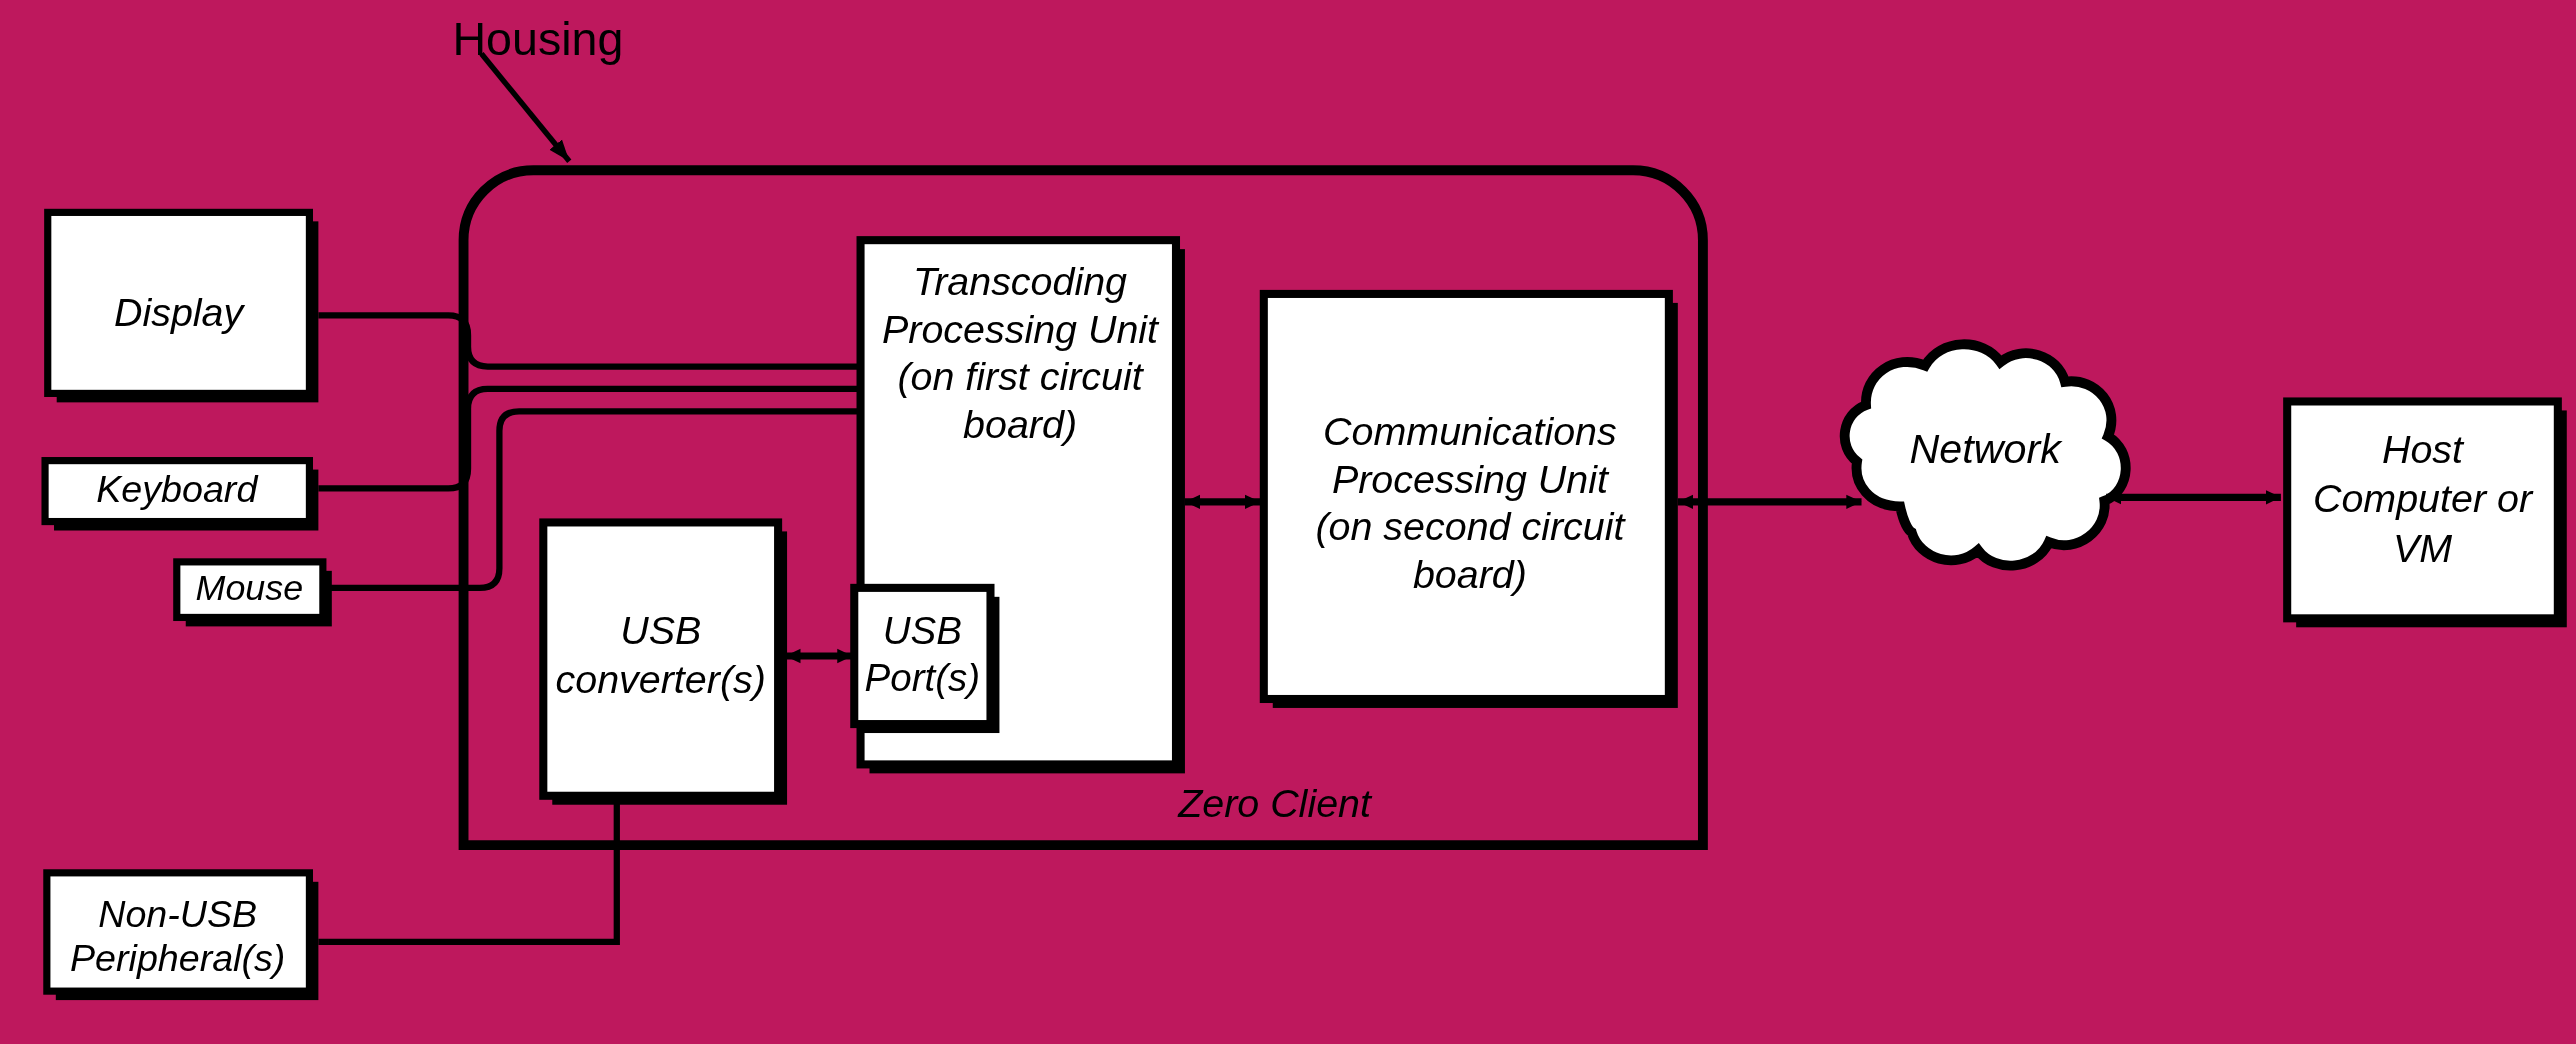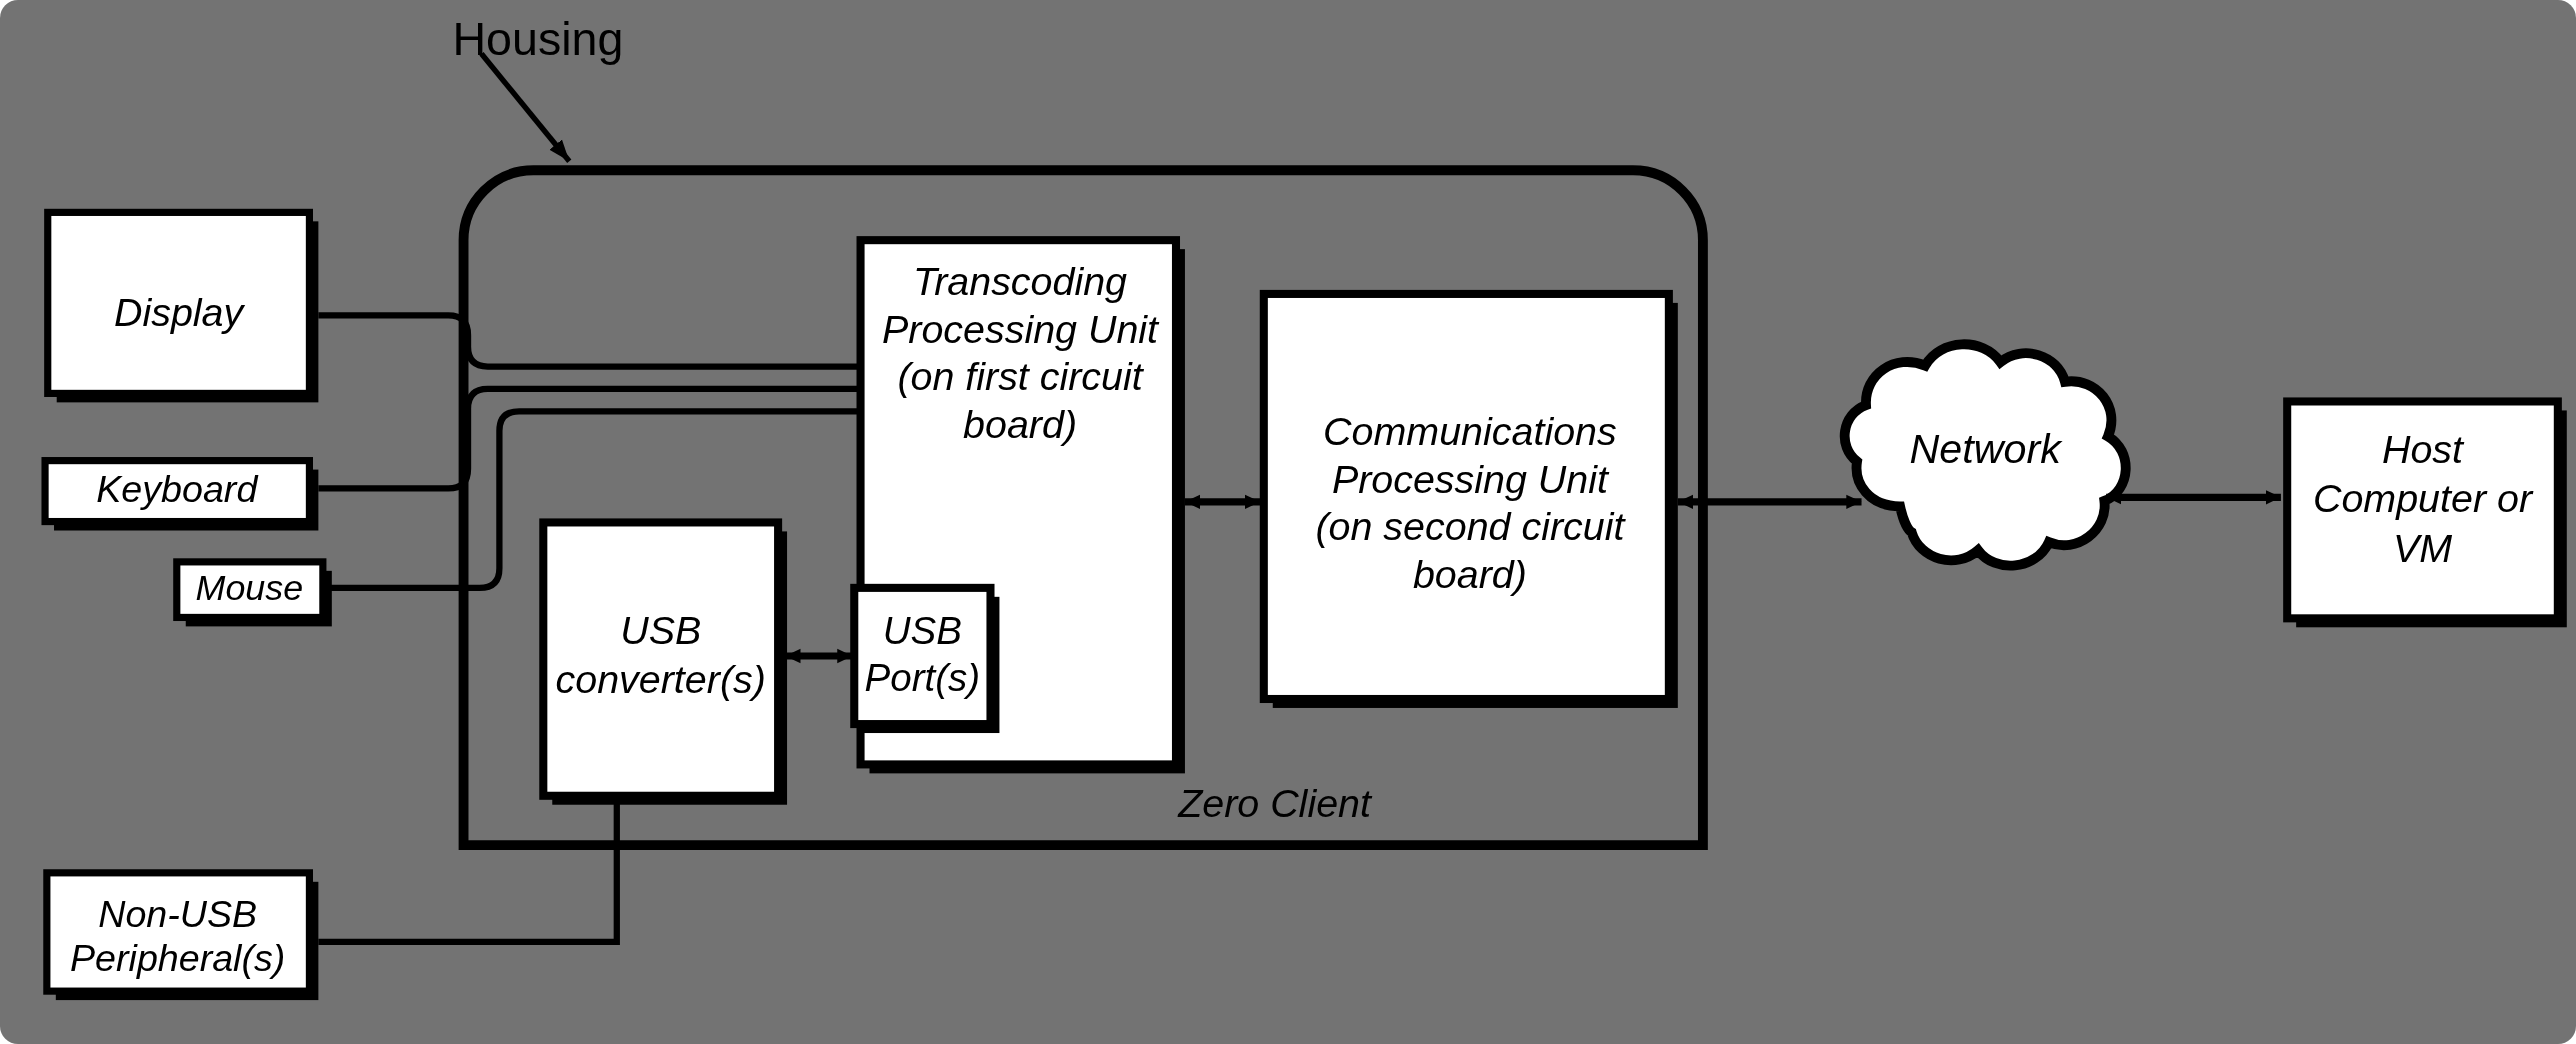--- a/index.html
+++ b/index.html
@@ -10,22 +10,21 @@
   body {
     width: 2576px;
     height: 1044px;
     font-family: "Liberation Sans", sans-serif;
     overflow: hidden;
   }
   #diagram-root {
     position: relative;
     width: 2576px;
     height: 1044px;
-    background: #737373;
-    border-radius: 18px;
+    background: #be185d;
   }
   svg#diagram {
     display: block;
     width: 2576px;
     height: 1044px;
   }
   .box-stroke { stroke: #000000; fill: #ffffff; }
   .shadow     { fill: #000000; }
   .wire       { stroke: #000000; fill: none; stroke-linecap: butt; }
   .lbl {

